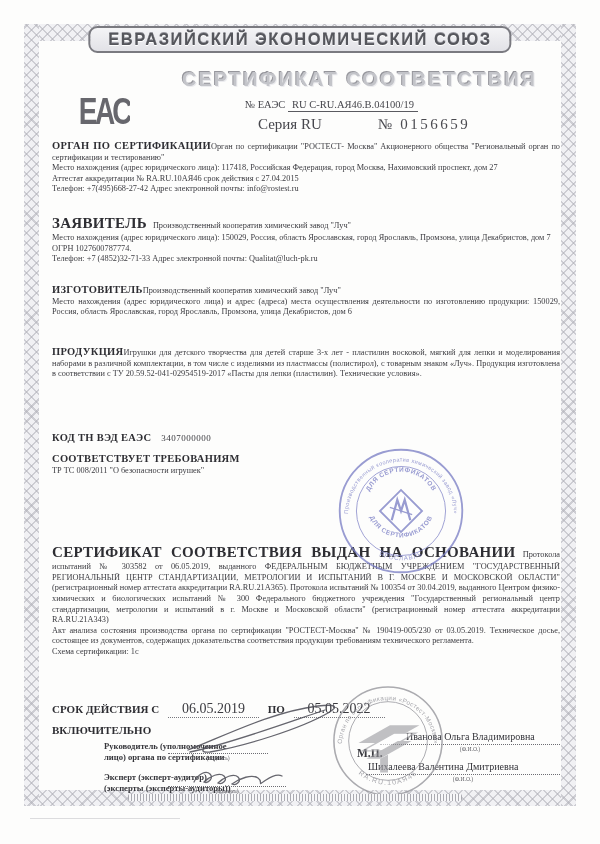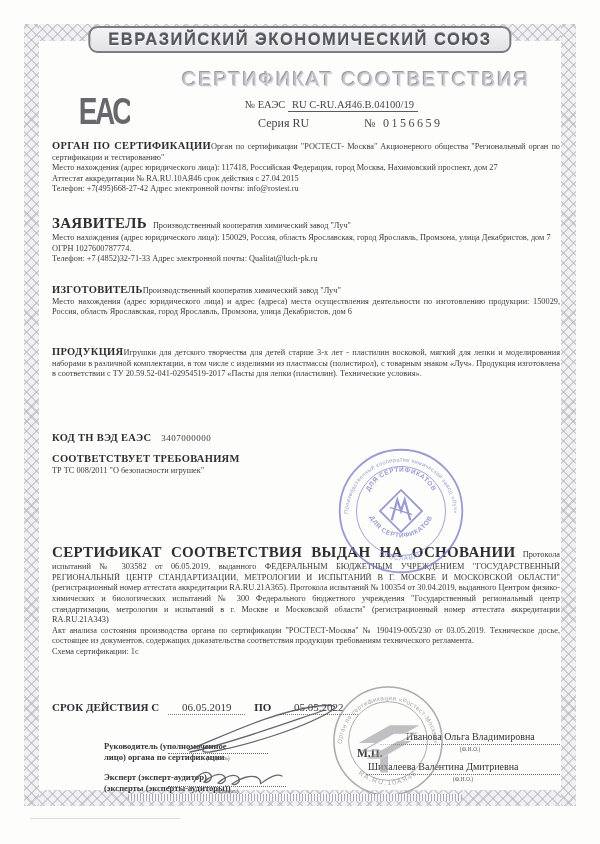--- a/index.html
+++ b/index.html
@@ -17,39 +17,39 @@
   .frame.right{left:561px;top:24px;width:15px;height:782px;}
 
   .banner{position:absolute;top:26px;left:50%;transform:translateX(-50%);
     border:2px solid #7a7a80;border-radius:9px;background:linear-gradient(#f4f4f6,#e2e2e7);
     padding:2px 18px;white-space:nowrap;}
   .banner span{font-family:"Liberation Sans",sans-serif;font-weight:bold;font-size:16.5px;
     letter-spacing:1.5px;color:#55565c;text-shadow:0 1px 0 #ffffff,0 -1px 0 #97979e;}
 
   .eac{position:absolute;left:78px;top:84px;}
   .doc-title{position:absolute;left:182px;top:68px;font-family:"Liberation Sans",sans-serif;
-    font-weight:normal;font-size:20px;letter-spacing:2px;color:#c3c4c9;
+    font-weight:bold;font-size:20px;letter-spacing:2px;color:#c3c4c9;
     text-shadow:1px 1px 0 #ececef,-1px -1px 0 #96969c;white-space:nowrap;}
   .numline{position:absolute;left:245px;top:99px;font-size:10.5px;color:#46464c;white-space:nowrap;}
   .numline .u{border-bottom:1px solid #5a5a60;padding:0 4px 1px 4px;}
-  .serline{position:absolute;left:258px;top:116px;font-size:12px;color:#46464c;white-space:nowrap;}
+  .serline{position:absolute;left:258px;top:116px;font-size:15px;color:#46464c;white-space:nowrap;}
   .serline .blankno{margin-left:52px;letter-spacing:2.5px;color:#4a4a50;}
 
   .sec{position:absolute;left:52px;width:508px;font-size:8.3px;line-height:1.28;text-align:justify;}
   .sec p{margin:0;}
   .h{font-weight:bold;font-size:10.5px;letter-spacing:.3px;color:#2e2e33;}
   .h.big{font-size:15px;font-family:Liberation Serif, serif;}
   .h.sp{letter-spacing:1px;font-size:11.5px;}
   .gap{display:inline-block;width:6px;}
 
   .kv .val{font-size:9px;margin-left:10px;letter-spacing:.5px;}
 
   .validity{position:absolute;left:52px;top:701px;font-size:11px;font-weight:bold;color:#2e2e33;}
   .validity .row{white-space:nowrap;}
-  .date{font-weight:normal;font-size:11px;color:#3b3b40;border-bottom:1px dotted #77777d;
+  .date{font-weight:normal;font-size:14px;color:#3b3b40;border-bottom:1px dotted #77777d;
     padding:0 14px 1px 14px;margin:0 6px;}
   .incl{margin-top:7px;}
 
   .roles{position:absolute;left:104px;font-size:8.6px;font-weight:bold;color:#35353a;line-height:1.25;}
   .fieldline{position:absolute;border-top:1px dotted #6d6d73;}
   .fieldline .cap{text-align:center;font-size:5.6px;color:#5c5c62;margin-top:1px;}
   .name{position:absolute;font-size:10px;color:#34343a;white-space:nowrap;}
   .mp{position:absolute;left:357px;top:747px;font-size:11.5px;font-weight:bold;color:#3a3a40;}
 
   .stamp{position:absolute;}
@@ -131,20 +131,21 @@
   </div>
 
 
   <div class="validity" data-name="validity-block">
     <div class="row">
       <span data-name="validity-from-label">СРОК ДЕЙСТВИЯ С</span>
       <span class="date" data-name="validity-from-date">06.05.2019</span>
       <span data-name="validity-to-label">ПО</span>
       <span class="date" data-name="validity-to-date">05.05.2022</span>
     </div>
+    <div class="incl" data-name="validity-inclusive-label">ВКЛЮЧИТЕЛЬНО</div>
   </div>
 
   <div class="roles" style="top:741px" data-name="leader-role-label">
     <div>Руководитель (уполномоченное</div>
     <div>лицо) органа по сертификации</div>
   </div>
   <div class="roles" style="top:772px" data-name="expert-role-label">
     <div>Эксперт (эксперт-аудитор)</div>
     <div>(эксперты (эксперты-аудиторы))</div>
   </div>

